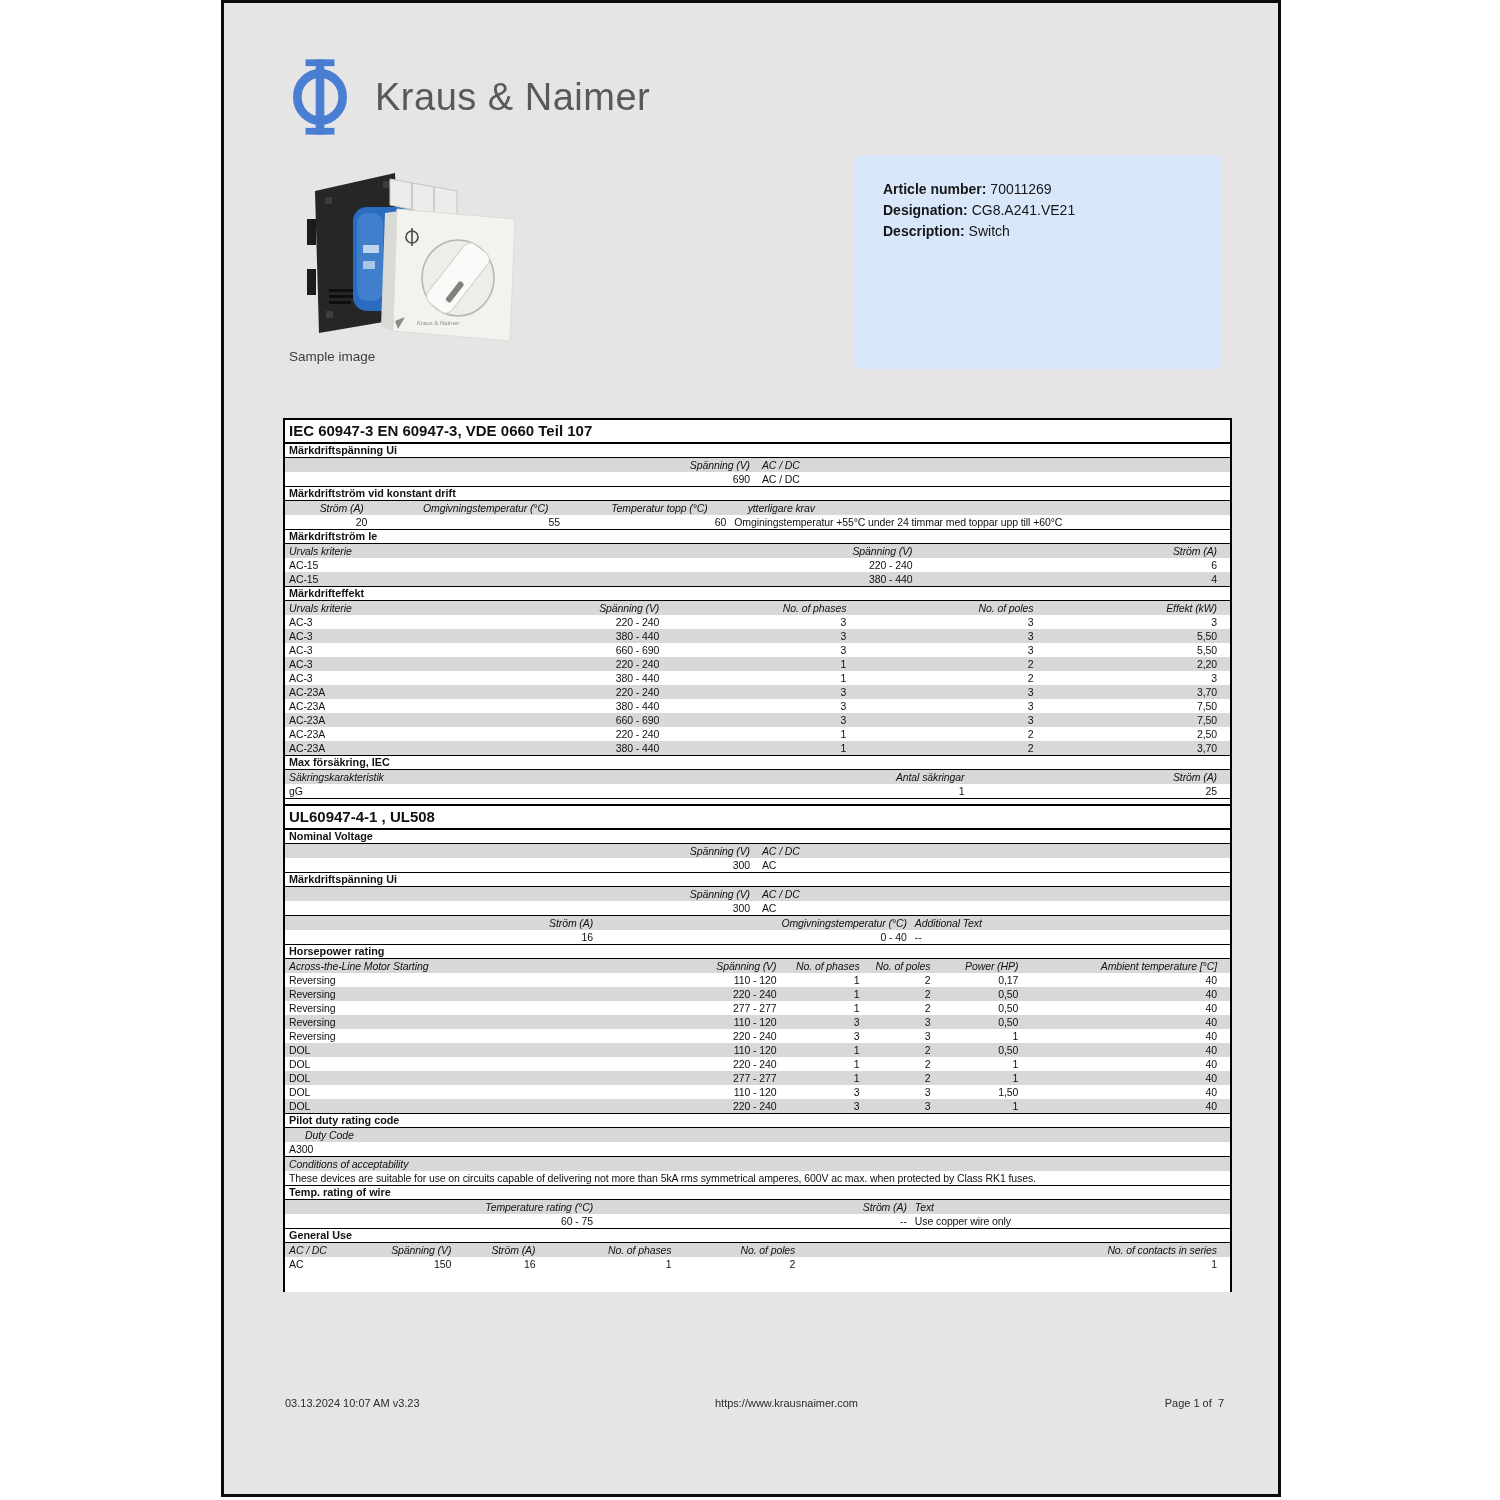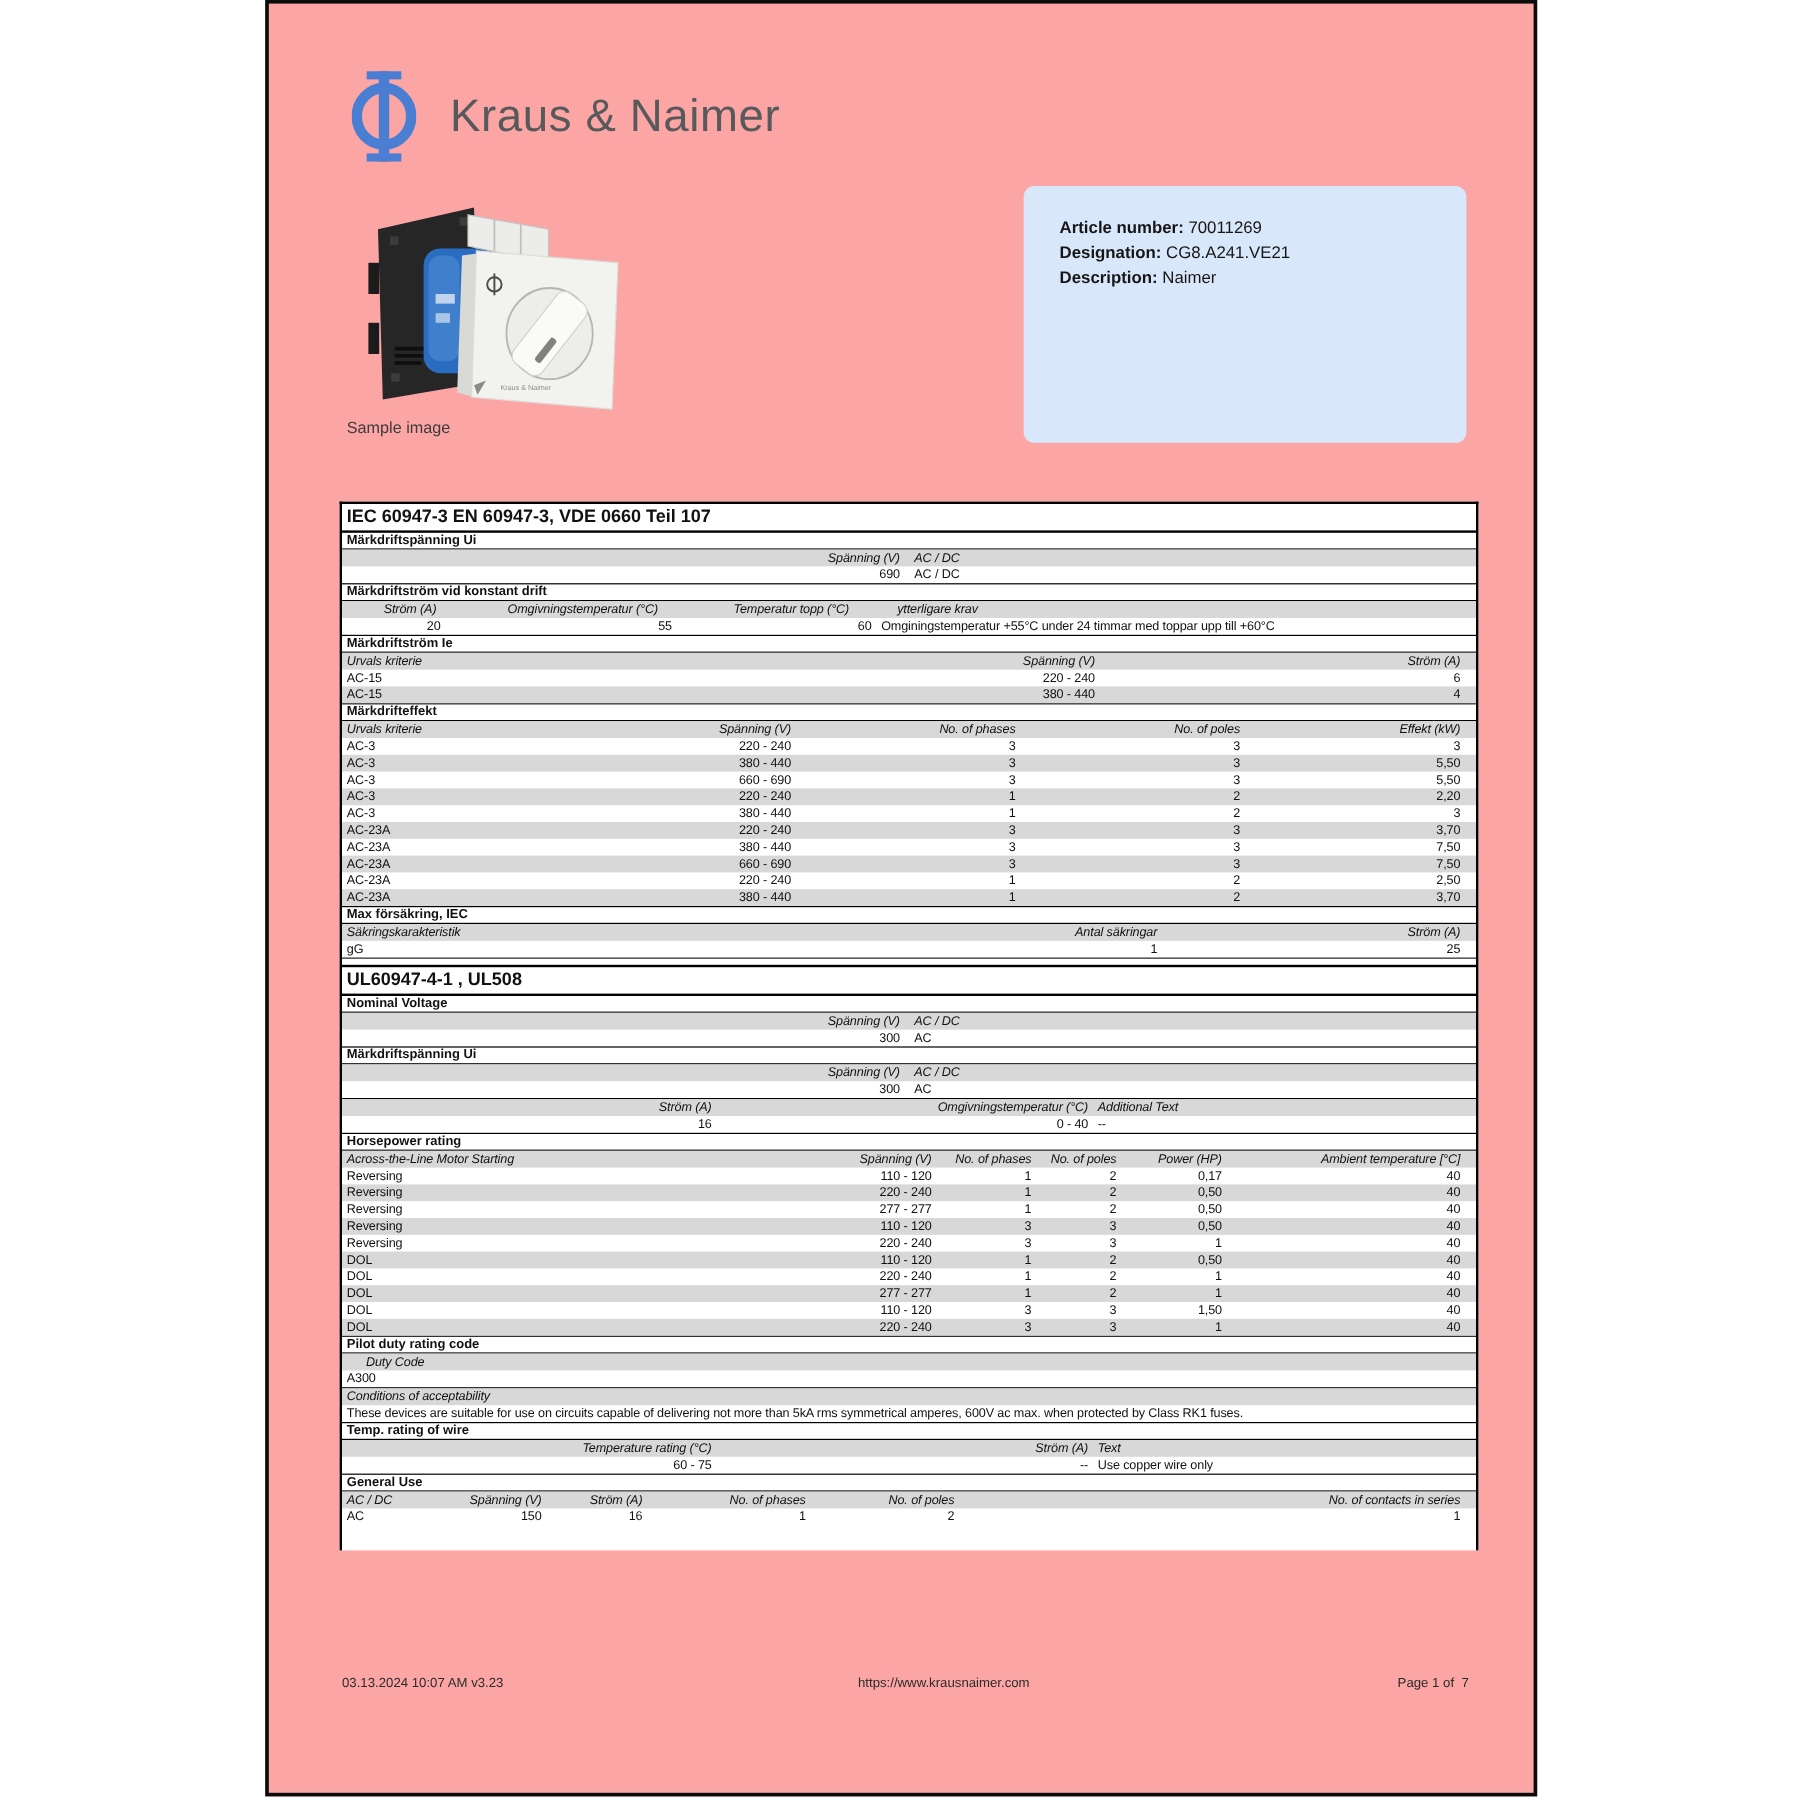--- a/index.html
+++ b/index.html
@@ -1,18 +1,18 @@
 <!DOCTYPE html>
 <html><head>
 <meta charset="utf-8">
 <style>
   html,body{margin:0;padding:0;background:#ffffff;}
   body{width:1500px;height:1500px;position:relative;font-family:"Liberation Sans",sans-serif;color:#111;}
 
-  .page{position:absolute;left:221px;top:0;width:1054px;height:1491px;border:3px solid #0b0b0b;background:#fca5a5;}
+  .page{position:absolute;left:221px;top:0;width:1054px;height:1491px;border:3px solid #0b0b0b;background:#e5e5e5;}
 
   
   .logo{position:absolute;left:69px;top:56px;display:flex;align-items:center;gap:28px;height:76px;}
   .logo-text{font-size:38px;color:#58595b;letter-spacing:0.5px;white-space:nowrap;}
 
   
   .product{position:absolute;left:71px;top:158px;width:235px;height:188px;}
   .caption{position:absolute;left:65px;top:346px;font-size:13.5px;color:#3d3d3d;}
 
   
@@ -92,21 +92,21 @@
     </g>
 
     <polygon points="100,160 110,156 103,168" fill="#8a8a86"></polygon>
     <text x="122" y="164" font-size="6" fill="#8d8d89" font-family="Liberation Sans, sans-serif">Kraus &amp; Naimer</text>
   </svg>
   <div class="caption">Sample image</div>
 
   <div class="infobox">
     <div class="infobox-field"><b>Article number:</b><span> 70011269</span></div>
     <div class="infobox-field"><b>Designation:</b><span> CG8.A241.VE21</span></div>
-    <div class="infobox-field"><b>Description:</b><span> Naimer</span></div>
+    <div class="infobox-field"><b>Description:</b><span> Switch</span></div>
   </div>
 
   <div id="spec-table">
       <div class="bigtitle">IEC 60947-3 EN 60947-3, VDE 0660 Teil 107</div>
       <div class="section">
         <div class="stitle">Märkdriftspänning Ui</div>
         <div class="trow hdr">
           <div class="tcell" style="width: 49.2%; text-align: right;">Spänning (V)</div>
           <div class="tcell" style="width: 50.8%; text-align: left; padding-left: 12px;">AC / DC</div>
         </div>

